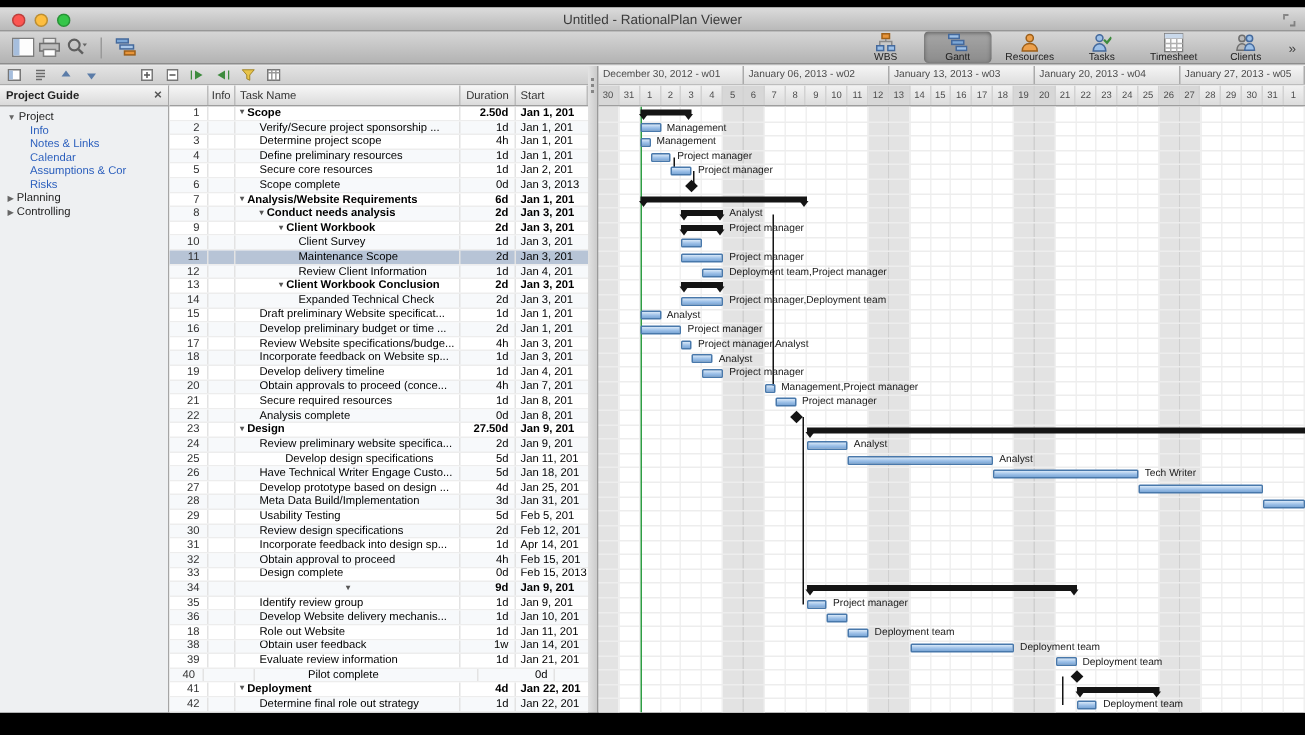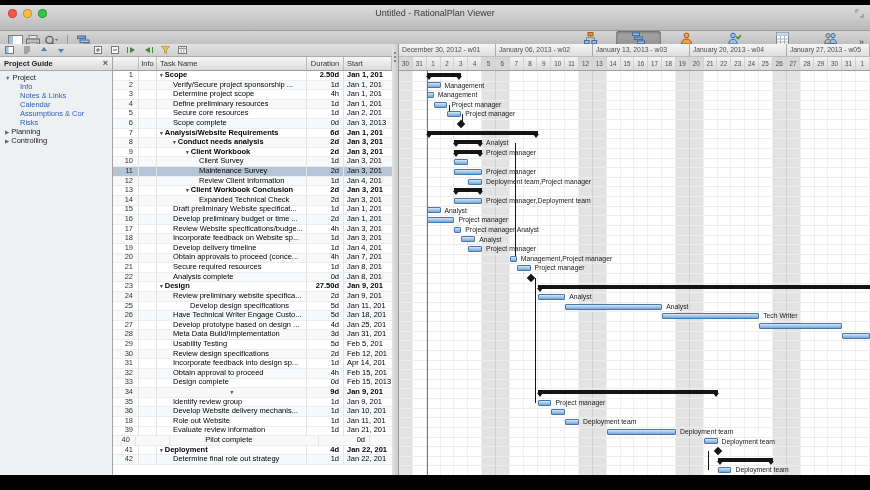--- a/index.html
+++ b/index.html
@@ -2,21 +2,21 @@
 <html><head>
 <meta charset="utf-8">
 <style>
   * { margin:0; padding:0; box-sizing:border-box; }
   html,body { width:870px; height:490px; }
   body { background:#000; position:relative; overflow:hidden;
          font-family:"Liberation Sans", sans-serif; -webkit-font-smoothing:antialiased; }
   #window { position:absolute; left:0; top:5px; width:870px; height:470px; background:#e8e8e8; }
 
   
-  .titlebar { height:26px; background:linear-gradient(#dcdcdc,#b9b9b9); border-bottom:1px solid #979797;
+  .titlebar { height:16px; background:linear-gradient(#dcdcdc,#b9b9b9); border-bottom:1px solid #979797;
               position:relative; text-align:center; font-size:9px; line-height:16px; color:#3a3a3a; }
   .traffic { position:absolute; left:8px; top:4px; display:flex; gap:6px; }
   .tl { width:9px; height:9px; border-radius:50%; border:1px solid rgba(0,0,0,.25); }
   .tl.r { background:#fc5551; } .tl.y { background:#fdbe40; } .tl.g { background:#35c649; }
   .fsicon { position:absolute; right:6px; top:4px; width:9px; height:9px; opacity:.6; }
 
   
   .toolbar { height:22px; background:linear-gradient(#d6d6d6,#b3b3b3); border-bottom:1px solid #8d8d8d;
              display:flex; align-items:center; padding:0 6px; }
   .ti { width:18px; height:16px; display:flex; align-items:center; justify-content:center; }
@@ -399,21 +399,21 @@
                 <div class="c-name" style="padding-left: 42px;">
                   <span>Client Survey</span>
                 </div>
                 <div class="c-dur">1d</div>
                 <div class="c-start">Jan 3, 201</div>
               </div>
               <div class="trow sel" style="height: 9.61905px;">
                 <div class="c-num">11</div>
                 <div class="c-info"></div>
                 <div class="c-name" style="padding-left: 42px;">
-                  <span>Maintenance Survey</span>
+                  <span>Maintenance Scope</span>
                 </div>
                 <div class="c-dur">2d</div>
                 <div class="c-start">Jan 3, 201</div>
               </div>
               <div class="trow alt" style="height: 9.61905px;">
                 <div class="c-num">12</div>
                 <div class="c-info"></div>
                 <div class="c-name" style="padding-left: 42px;">
                   <span>Review Client Information</span>
                 </div>
@@ -640,20 +640,29 @@
                 <div class="c-start">Jan 10, 201</div>
               </div>
               <div class="trow" style="height: 9.61905px;">
                 <div class="c-num">18</div>
                 <div class="c-info"></div>
                 <div class="c-name" style="padding-left: 16px;">
                   <span>Role out Website</span>
                 </div>
                 <div class="c-dur">1d</div>
                 <div class="c-start">Jan 11, 201</div>
+              </div>
+              <div class="trow alt" style="height: 9.61905px;">
+                <div class="c-num">38</div>
+                <div class="c-info"></div>
+                <div class="c-name" style="padding-left: 16px;">
+                  <span>Obtain user feedback</span>
+                </div>
+                <div class="c-dur">1w</div>
+                <div class="c-start">Jan 14, 201</div>
               </div>
               <div class="trow" style="height: 9.61905px;">
                 <div class="c-num">39</div>
                 <div class="c-info"></div>
                 <div class="c-name" style="padding-left: 16px;">
                   <span>Evaluate review information</span>
                 </div>
                 <div class="c-dur">1d</div>
                 <div class="c-start">Jan 21, 201</div>
               </div>

